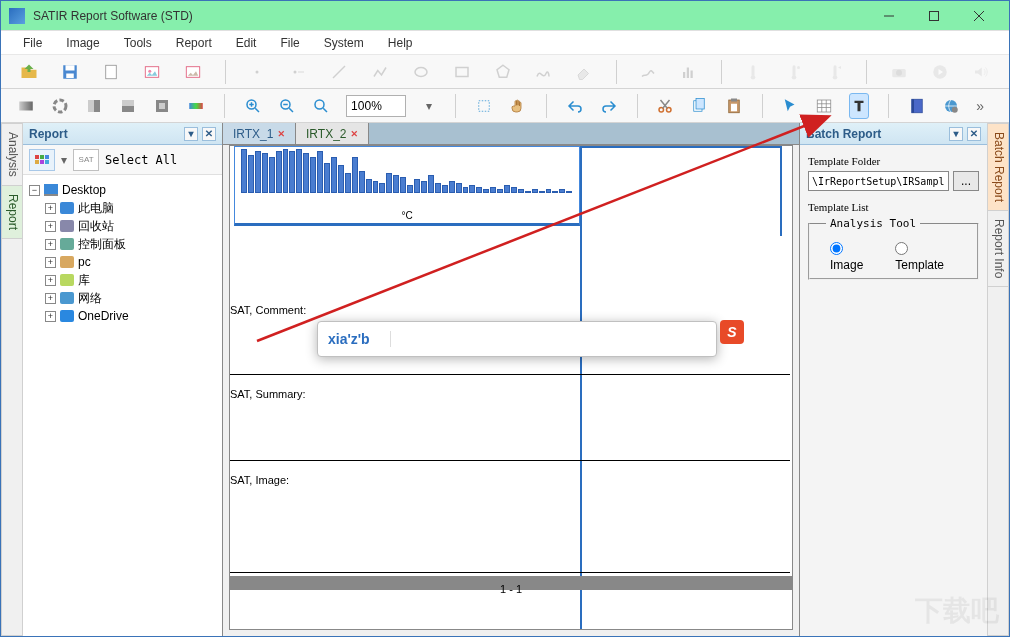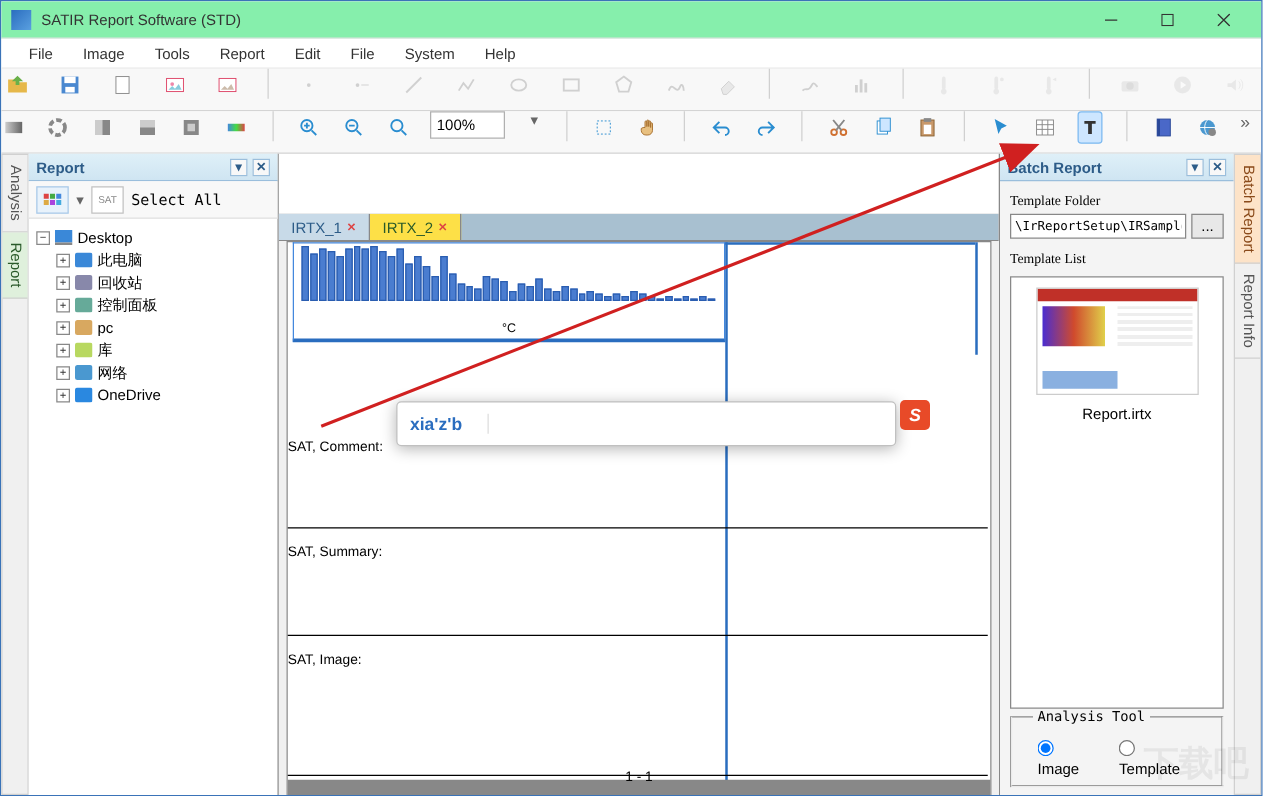--- a/index.html
+++ b/index.html
@@ -10,21 +10,21 @@
 .titlebar .app-icon { width: 16px; height: 16px; background: linear-gradient(135deg,#2a6dbf,#5aa0e0); margin-right: 8px; }
 .titlebar .title { flex: 1; color: #333; }
 .win-btns { display: flex; }
 .win-btn { width: 45px; height: 28px; display: flex; align-items: center; justify-content: center; color: #333; }
 
 
 .menubar { height: 24px; display: flex; align-items: center; padding: 0 12px; gap: 4px; background: #fff; border-bottom: 1px solid #e8e8e8; }
 .menubar span { padding: 2px 10px; color: #333; }
 
 
-.toolbar { height: 34px; display: flex; align-items: flex-start; padding: 0 0; gap: 16px; background: #f8f8f8; border-bottom: 1px solid #d4d4d4; }
+.toolbar { height: 34px; display: flex; align-items: center; padding: 0 16px; gap: 16px; background: #f8f8f8; border-bottom: 1px solid #d4d4d4; }
 .tbtn { width: 26px; height: 26px; display: flex; align-items: center; justify-content: center; border-radius: 3px; }
 .tbtn svg { width: 18px; height: 18px; }
 .tsep { width: 1px; height: 24px; background: #d0d0d0; margin: 0 3px; }
 .zoom-input { width: 60px; height: 22px; border: 1px solid #b0b0b0; padding: 0 4px; background: #fff; }
 .tbtn.active { background: #cde6ff; border: 1px solid #7ab8f0; }
 .tbtn.disabled svg { opacity: 0.35; }
 .toolbar .more { margin-left: auto; padding-right: 8px; color: #666; font-size: 14px; letter-spacing: 1px; }
 
 
 .main { position: absolute; top: 122px; left: 0; right: 0; bottom: 0; display: flex; }
@@ -44,24 +44,24 @@
 .view-btn .dots i { width: 4px; height: 4px; }
 .view-btn .dots i:nth-child(1){background:#d44;} .view-btn .dots i:nth-child(2){background:#4a4;} .view-btn .dots i:nth-child(3){background:#48d;} .view-btn .dots i:nth-child(4){background:#da4;} .view-btn .dots i:nth-child(5){background:#a4d;} .view-btn .dots i:nth-child(6){background:#4ad;}
 .sa-btn { width: 26px; height: 22px; border: 1px solid #c0c0c0; background: #fff; display: flex; align-items: center; justify-content: center; font-size: 8px; color: #888; }
 .tree { flex: 1; overflow: auto; padding: 6px; font-family: "SimSun", monospace; }
 .tree-row { display: flex; align-items: center; height: 18px; white-space: nowrap; }
 .tree-row .exp { width: 11px; height: 11px; border: 1px solid #888; display: inline-flex; align-items: center; justify-content: center; font-size: 9px; margin-right: 3px; line-height: 1; color: #333; background: #fff; }
 .tree-row .fi { width: 16px; height: 14px; margin-right: 3px; display: inline-flex; align-items: center; justify-content: center; }
 .indent1 { padding-left: 16px; }
 
 
-.center { flex: 1; display: flex; flex-direction: column; background: #c0c0c0; overflow: hidden; margin-top: 48px; }
+.center { flex: 1; display: flex; flex-direction: column; background: #c0c0c0; overflow: hidden; }
 .tabs { height: 22px; display: flex; background: #a8c0d0; border-bottom: 1px solid #888; }
 .tab { padding: 2px 10px; background: #c8dae8; border-right: 1px solid #888; display: flex; align-items: center; gap: 4px; color: #2d5c88; }
-.tab.active { background: #fde047; color: #2a5a2a; text-align: center; }
+.tab.active { background: #e5e5e5; color: #2a5a2a; text-align: center; }
 .tab .tx { font-size: 9px; color: #d44; font-weight: bold; }
 .doc { flex: 1; background: #f0f0f0; overflow: auto; padding: 0 6px 6px 6px; position: relative; }
 .page { background: #fff; border: 1px solid #888; margin: 0; min-height: 100%; position: relative; font-family: "SimSun", monospace; }
 .chart-box { position: absolute; left: 4px; top: 0; width: 346px; height: 80px; border: 1px solid #48d; border-bottom: 3px solid #2a6dbf; }
 .chart-box .axis { position: absolute; bottom: 0; left: 0; right: 0; height: 30px; display: flex; justify-content: space-between; padding: 0 6px; font-size: 10px; color: #333; }
 .chart-box .unit { position: absolute; bottom: 2px; left: 50%; transform: translateX(-50%); font-size: 10px; }
 .bars { position: absolute; left: 6px; right: 6px; top: 0; height: 46px; display: flex; align-items: flex-end; }
 .bars i { flex: 1; background: #4a7dd0; border: 1px solid #2a5db0; margin-right: 1px; }
 .vline { position: absolute; top: 0; bottom: 0; width: 2px; background: #2a6dbf; }
 .vline.l { left: 350px; } .vline.r { left: 550px; }
@@ -624,31 +624,20 @@
         <div class="hicon">✕</div>
       </div>
     </div>
     <div class="rp-body">
       <div class="field-lbl">Template Folder</div>
       <div class="path-row">
         <input value="\IrReportSetup\IRSample" style="">
         <div class="dots-btn">...</div>
       </div>
       <div class="field-lbl" style="margin-top:10px">Template List</div>
-      <div class="tpl-list">
-        <div class="tpl-item">
-          <div class="tpl-thumb">
-            <div class="hd"></div>
-              <div class="ir"></div>
-              <div class="grid"></div>
-              <div class="hist"></div>
-          </div>
-          <span>Report.irtx</span>
-        </div>
-      </div>
       <fieldset class="ana-tool">
         <legend>Analysis Tool</legend>
         <div class="rad-row">
           <label><input type="radio" name="at" checked="" style=""> <span>Image</span></label>
           <label><input type="radio" name="at" style=""> <span>Template</span></label>
         </div>
       </fieldset>
     </div>
   </div>
 

